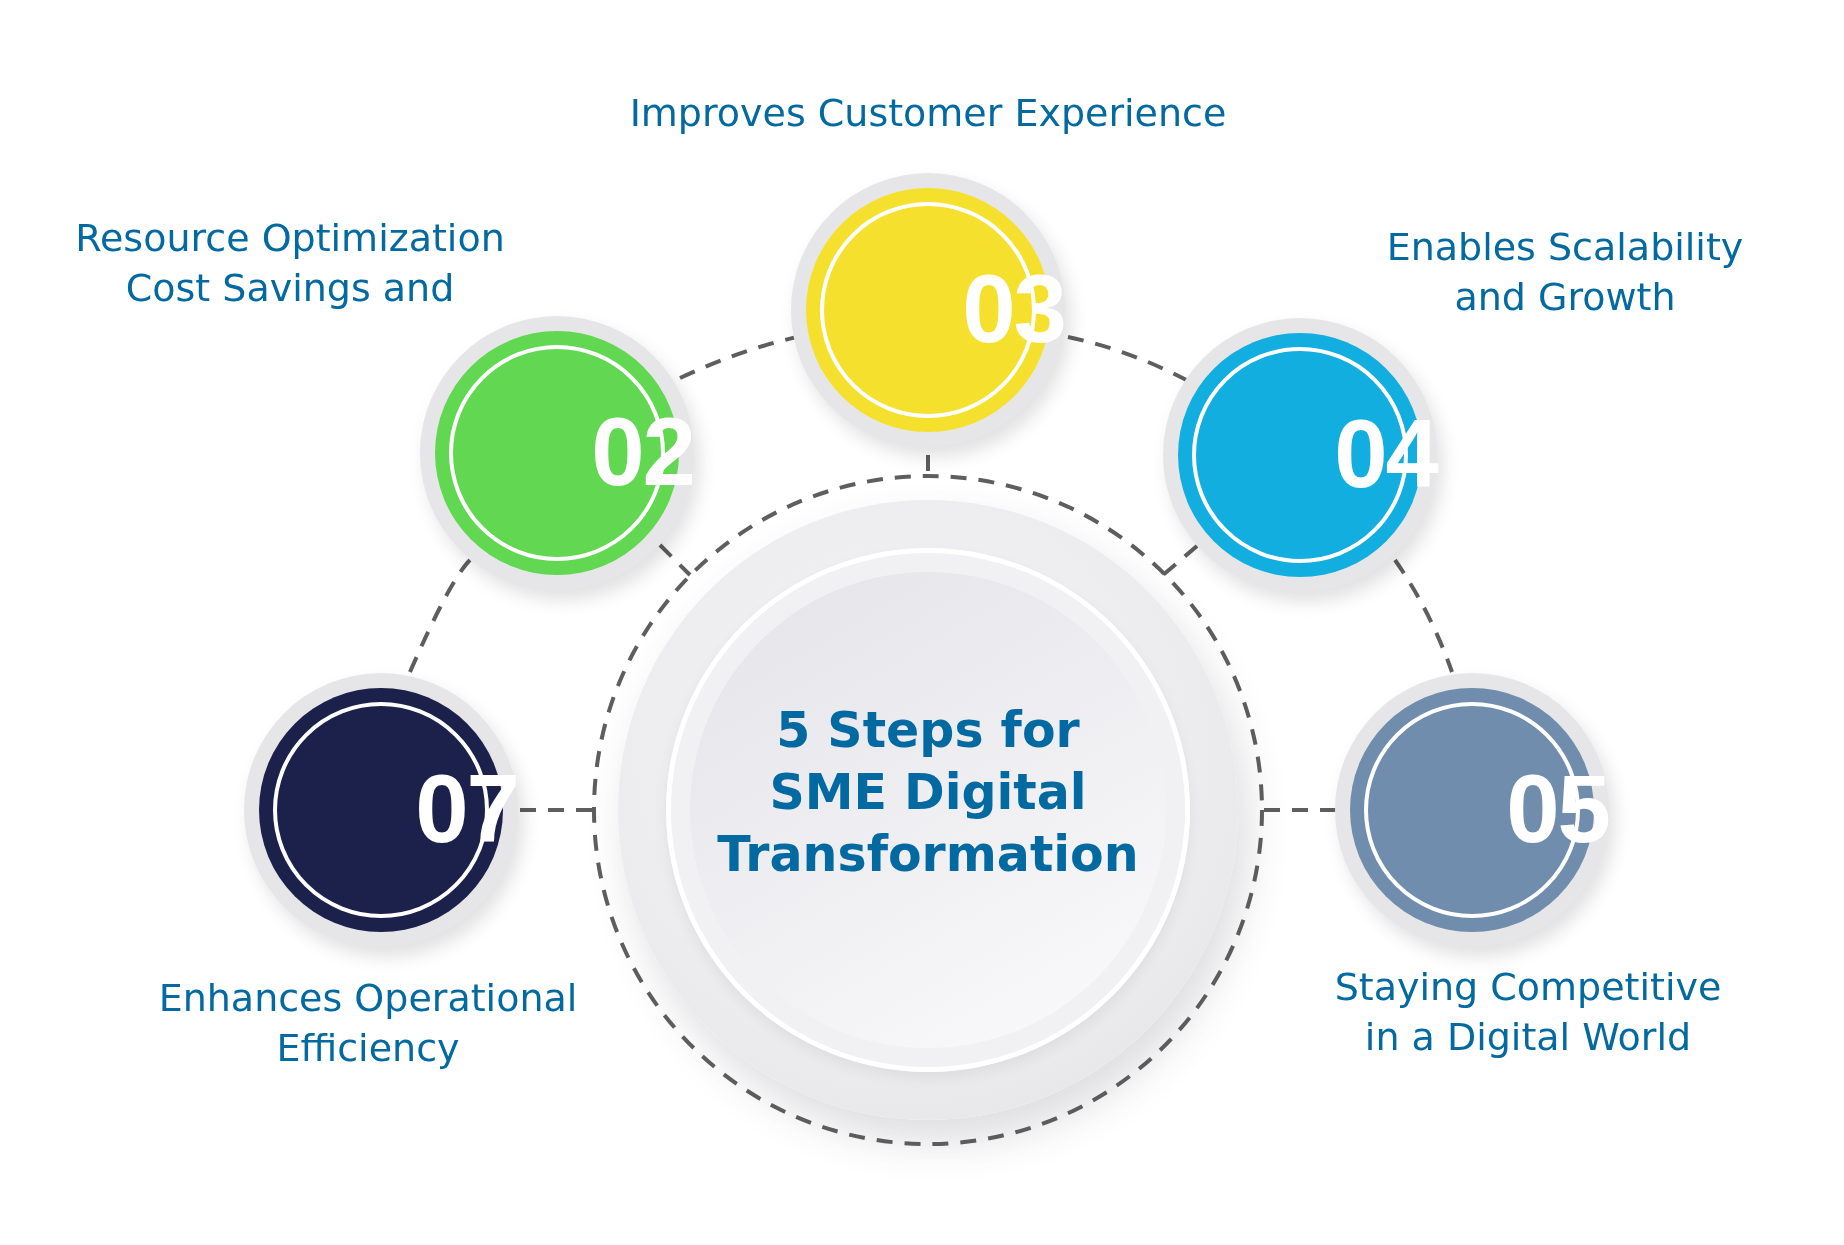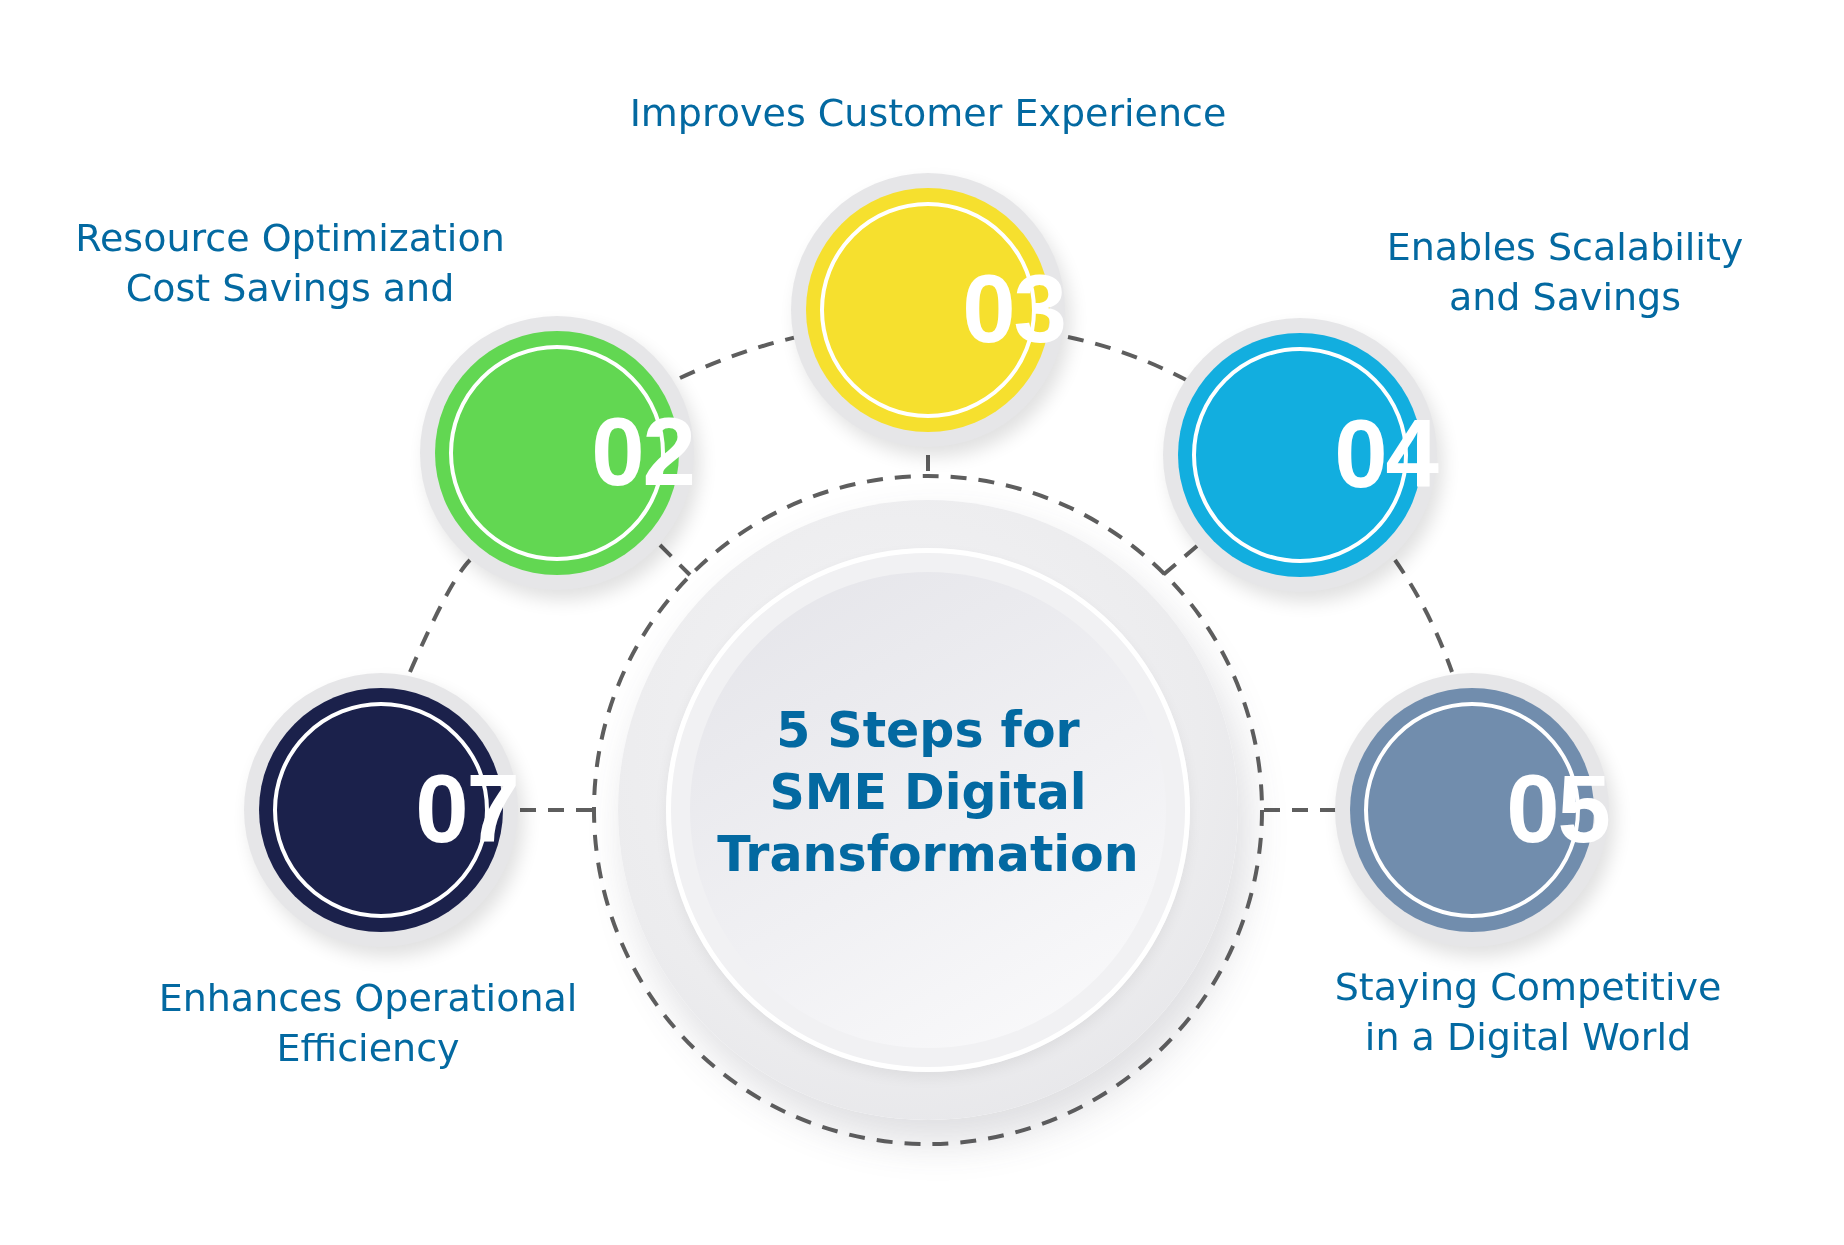--- a/index.html
+++ b/index.html
@@ -103,21 +103,21 @@
     <div>Resource Optimization</div>
     <div>Cost Savings and</div>
   </div>
 
   <div class="label" style="left:578px; top:88px; width:700px;">
     <div>Improves Customer Experience</div>
   </div>
 
   <div class="label" style="left:1360px; top:222px; width:410px;">
     <div>Enables Scalability</div>
-    <div>and Savings</div>
+    <div>and Growth</div>
   </div>
 
   <div class="label" style="left:1298px; top:962px; width:460px;">
     <div>Staying Competitive</div>
     <div>in a Digital World</div>
   </div>
 
 </div>
 
 </body></html>

